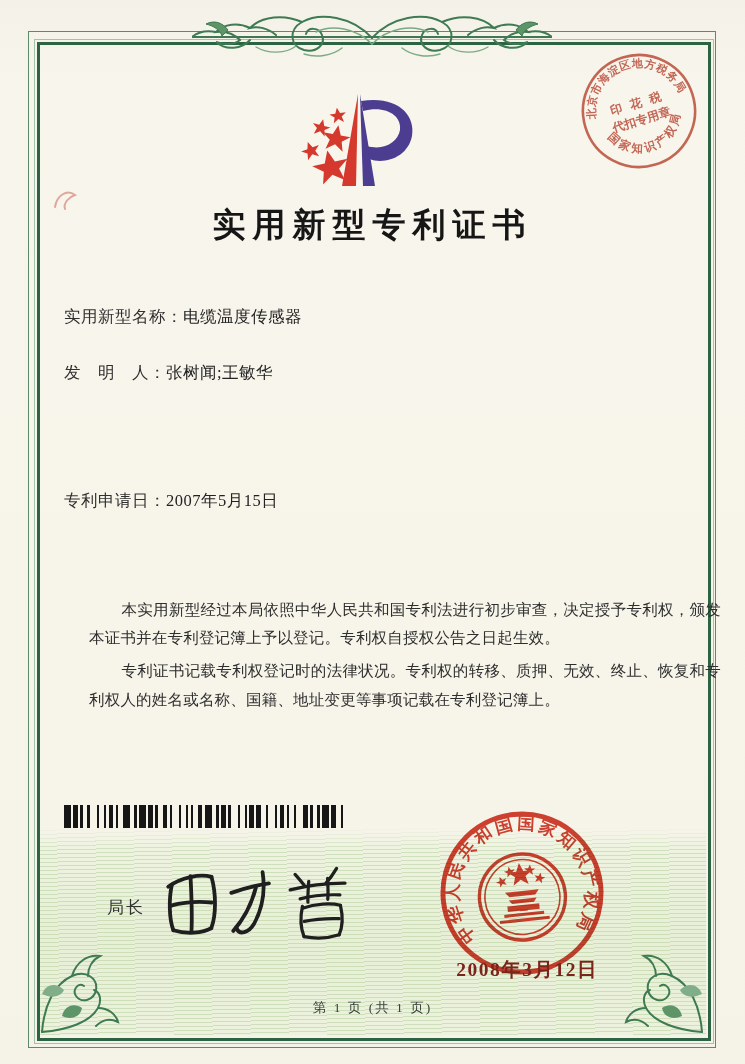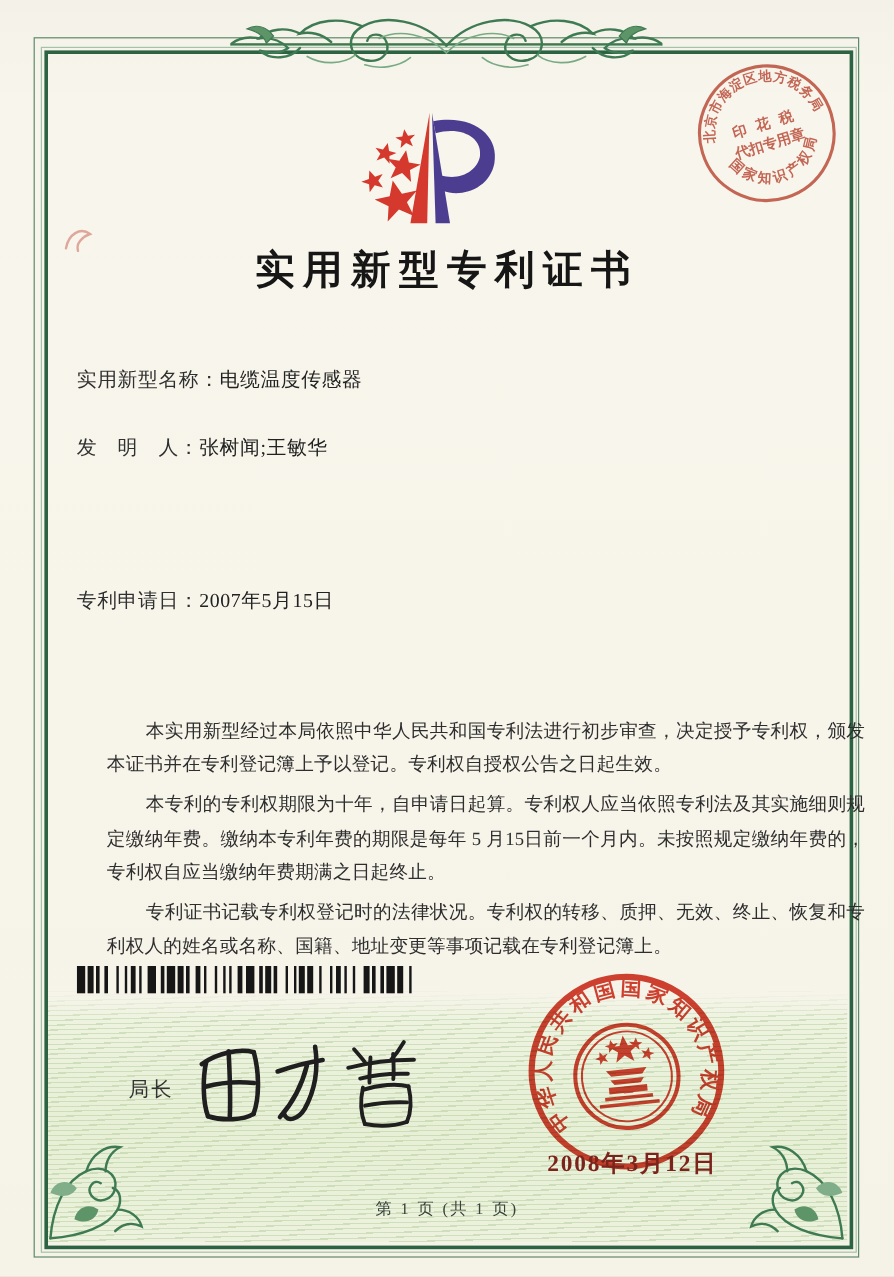--- a/index.html
+++ b/index.html
@@ -160,21 +160,20 @@
   </div>
   <div class="field f0">
     <span class="lbl">实用新型名称：</span><span class="val">电缆温度传感器</span>
   </div>
   <div class="field f3">
     <span class="lbl">专利申请日：</span><span class="val">2007年5月15日</span>
   </div>
 
   <div class="paragraphs">
     <p>本实用新型经过本局依照中华人民共和国专利法进行初步审查，决定授予专利权，颁发本证书并在专利登记簿上予以登记。专利权自授权公告之日起生效。</p>
-    <p>本专利的专利权期限为十年，自申请日起算。专利权人应当依照专利法及其实施细则规定缴纳年费。缴纳本专利年费的期限是每年 5 月15日前一个月内。未按照规定缴纳年费的，专利权自应当缴纳年费期满之日起终止。</p>
     <p>专利证书记载专利权登记时的法律状况。专利权的转移、质押、无效、终止、恢复和专利权人的姓名或名称、国籍、地址变更等事项记载在专利登记簿上。</p>
   </div>
 
   <div class="barcode">
       <i style="width:7.050000000000001px;background:#161616"></i>
       <i style="width:2.35px;"></i>
       <i style="width:4.7px;background:#161616"></i>
       <i style="width:2.35px;"></i>
       <i style="width:2.35px;background:#161616"></i>
       <i style="width:4.7px;"></i>

